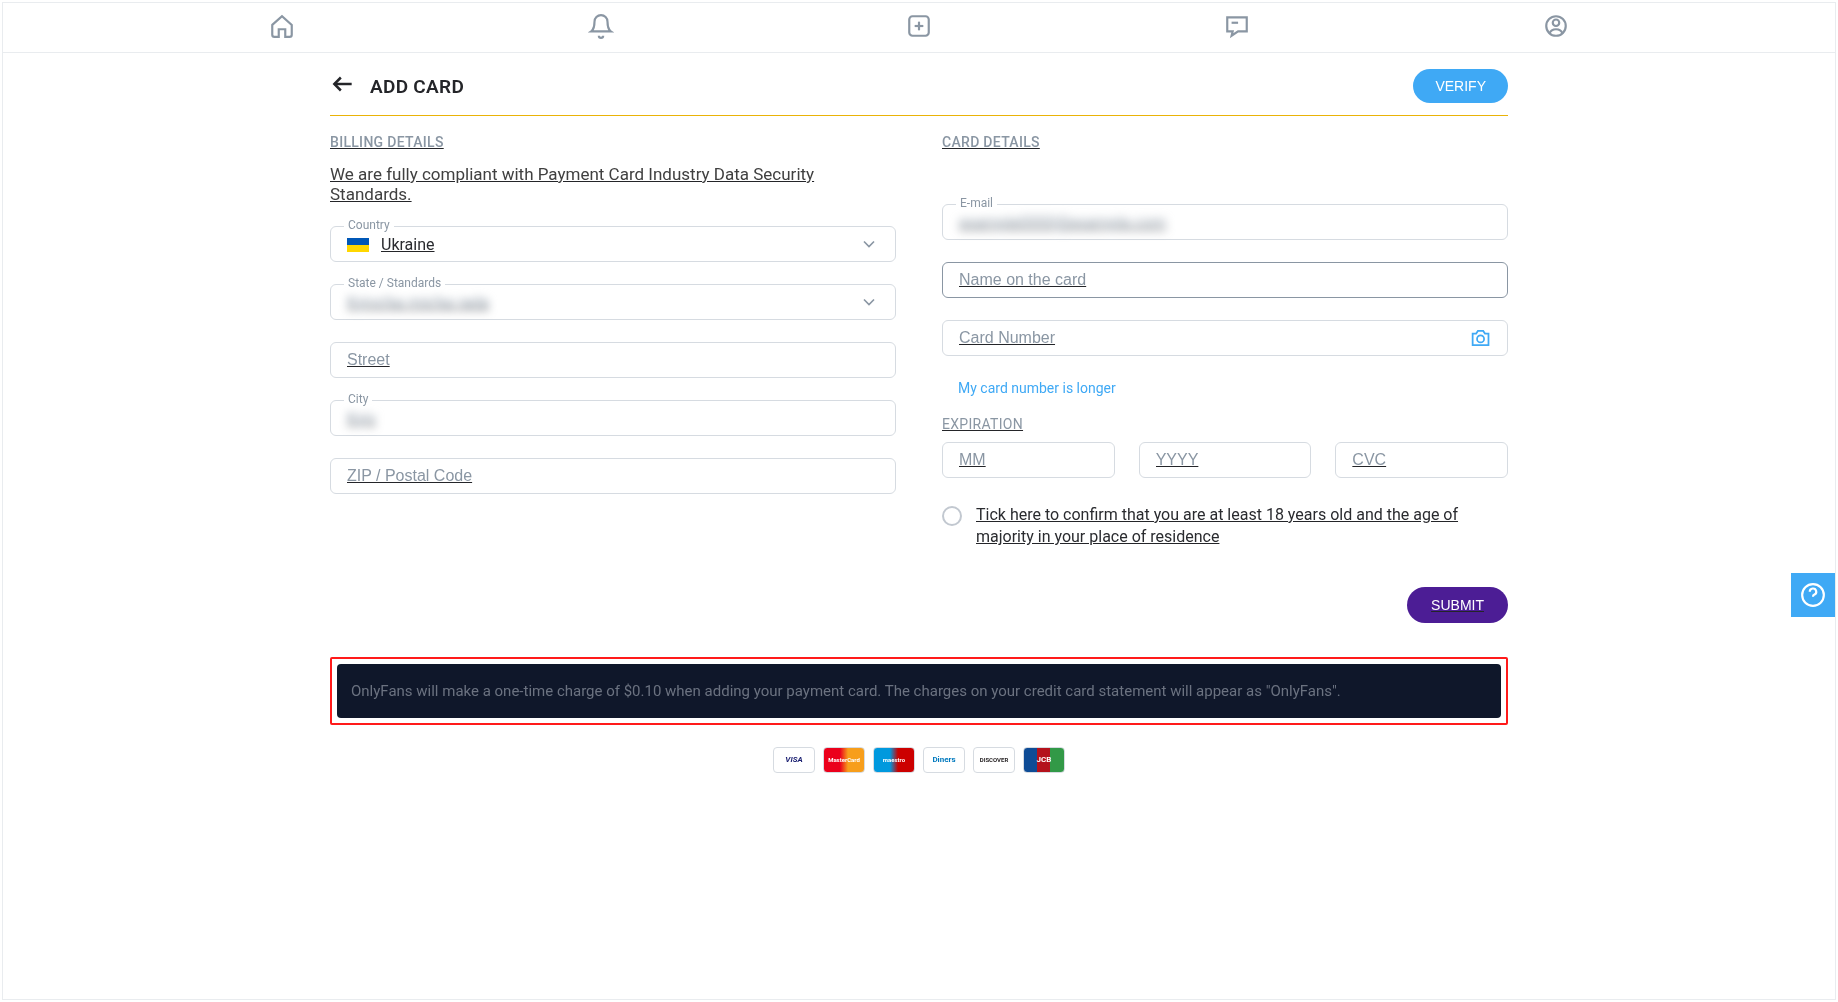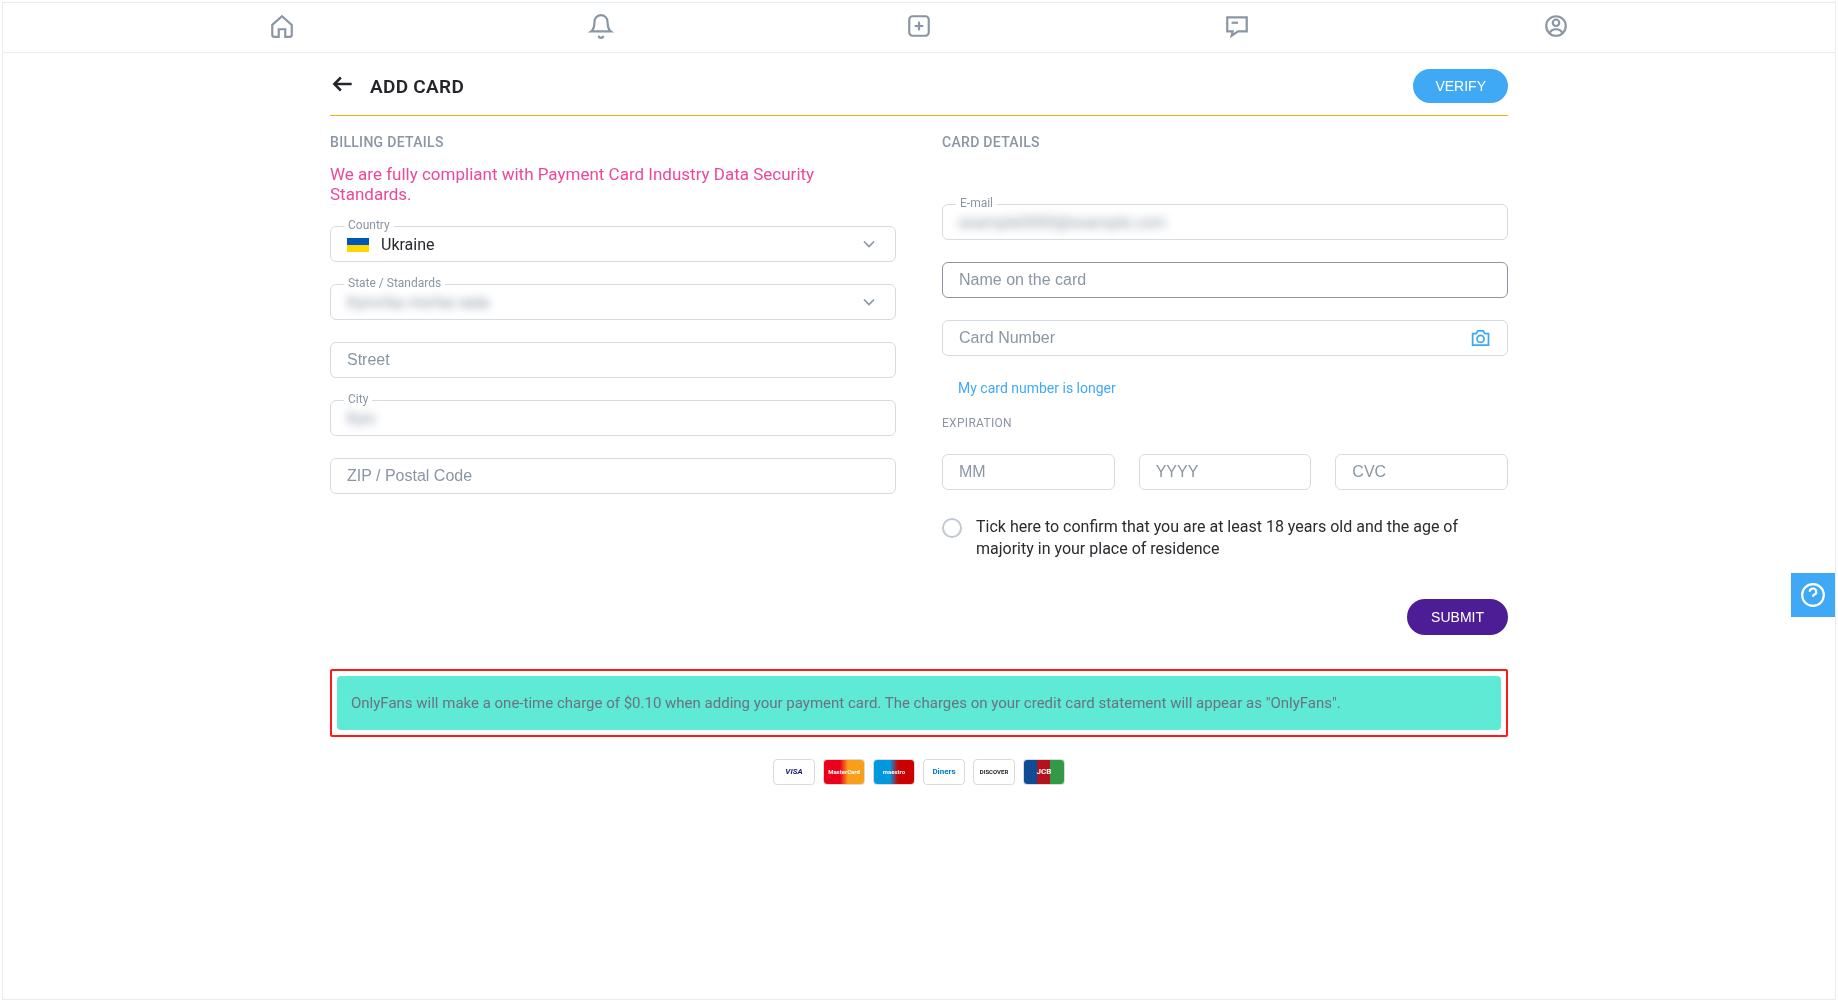--- a/index.html
+++ b/index.html
@@ -5,45 +5,45 @@
 * { box-sizing: border-box; margin: 0; padding: 0; }
 body { font-family: -apple-system, BlinkMacSystemFont, "Segoe UI", Roboto, Helvetica, Arial, sans-serif; background: #fff; color: #242529; }
 .page { border: 1px solid #e9ecef; margin: 2px; min-height: 998px; position: relative; }
 .topnav { height: 50px; border-bottom: 1px solid #e9ecef; display: flex; align-items: center; justify-content: space-around; padding: 0 120px; }
 .nav-icon { width: 26px; height: 26px; color: #8a96a3; stroke: currentColor; fill: none; stroke-width: 2; cursor: pointer; }
 .container { max-width: 1210px; margin: 0 auto; padding: 0 16px; }
 .page-header { display: flex; align-items: center; justify-content: space-between; padding: 16px 0 12px 0; border-bottom: 1px solid #eab308; }
 .page-header-left { display: flex; align-items: center; gap: 14px; }
 .page-title { font-size: 19px; font-weight: 600; letter-spacing: 0.3px; }
 .btn-verify { background: #3fa9f5; color: #fff; border: none; border-radius: 999px; padding: 9px 22px; font-size: 14px; font-weight: 500; cursor: pointer; }
-.columns { display: flex; gap: 46px; margin-top: 18px; }
+.columns { display: flex; gap: 46px; margin-top: 18px; text-decoration: underline; }
 .col { flex: 1; }
 .section-heading { font-size: 14px; font-weight: 500; color: #8a96a3; letter-spacing: 0.3px; margin-bottom: 14px; }
-.compliance-text { font-size: 17px; color: #ec4899; margin-bottom: 22px; }
+.compliance-text { font-size: 17px; color: #404040; margin-bottom: 22px; }
 .field-wrapper { position: relative; margin-bottom: 22px; }
 .floating-label { position: absolute; top: -8px; left: 14px; background: #fff; padding: 0 4px; font-size: 12px; color: #8a96a3; }
 .input-box { width: 100%; border: 1px solid #d6dbe1; border-radius: 6px; height: 36px; padding: 0 16px; font-size: 16px; display: flex; align-items: center; justify-content: space-between; color: #2a2b2f; }
 .input-box.select { cursor: pointer; }
 .input-box input { border: none; outline: none; font-size: 16px; width: 100%; background: transparent; }
 .input-box input::placeholder { color: #8a96a3; }
 .flag { width: 22px; height: 14px; display: inline-block; margin-right: 12px; background: linear-gradient(to bottom, #0057b7 50%, #ffd700 50%); vertical-align: middle; }
 .chev-down { width: 20px; height: 20px; stroke: #8a96a3; fill: none; stroke-width: 2; }
 .card-field-highlight { border: 1.5px solid #8a96a3; border-radius: 6px; }
 .camera-icon { width: 22px; height: 22px; stroke: #3fa9f5; fill: none; stroke-width: 2; }
 .link-small { color: #3fa9f5; font-size: 14px; padding-left: 16px; cursor: pointer; display: inline-block; margin-top: -4px; margin-bottom: 20px; }
-.exp-label { font-size: 12px; color: #8a96a3; letter-spacing: 0.3px; margin-bottom: 24px; }
+.exp-label { font-size: 14px; color: #8a96a3; letter-spacing: 0.3px; margin-bottom: 10px; }
 .exp-row { display: flex; gap: 24px; }
 .exp-row .input-box { flex: 1; }
 .checkbox-row { display: flex; align-items: flex-start; gap: 14px; margin-top: 26px; }
 .radio-circle { width: 20px; height: 20px; border: 2px solid #c2c8d0; border-radius: 50%; flex-shrink: 0; margin-top: 2px; cursor: pointer; }
 .check-text { font-size: 16px; color: #2a2b2f; line-height: 1.4; }
 .submit-row { display: flex; justify-content: flex-end; margin-top: 38px; }
 .btn-submit { background: #4c1d95; color: #fff; border: none; border-radius: 999px; padding: 10px 24px; font-size: 14px; font-weight: 500; cursor: not-allowed; }
 .notice-box { margin-top: 34px; border: 2.5px solid #ff1a1a; border-radius: 2px; padding: 5px; }
-.notice-inner { background: #5eead4; padding: 18px 14px; border-radius: 4px; font-size: 15px; color: #6b7280; }
+.notice-inner { background: #0f172a; padding: 18px 14px; border-radius: 4px; font-size: 15px; color: #6b7280; }
 .card-logos { display: flex; justify-content: center; gap: 8px; margin-top: 22px; padding-bottom: 4px; overflow: hidden; }
 .card-logo { width: 42px; height: 26px; border: 1px solid #d6dbe1; border-radius: 4px; display: flex; align-items: center; justify-content: center; font-size: 8px; font-weight: 700; }
 .visa { color: #1a1f71; font-style: italic; }
 .mc { background: linear-gradient(90deg, #eb001b 40%, #f79e1b 60%); color: #fff; font-size: 6px; }
 .maestro { background: linear-gradient(90deg, #0099de 40%, #cc0000 60%); color: #fff; font-size: 6px; }
 .diners { color: #0079be; }
 .disc { color: #231f20; font-size: 6px; }
 .jcb { background: linear-gradient(90deg, #0e4c96 33%, #b4121c 33% 66%, #329947 66%); color: #fff; }
 .help-fab { position: absolute; right: 0; top: 570px; width: 44px; height: 44px; background: #3fa9f5; display: flex; align-items: center; justify-content: center; cursor: pointer; }
 .help-fab svg { width: 26px; height: 26px; stroke: #fff; fill: none; stroke-width: 2; }

